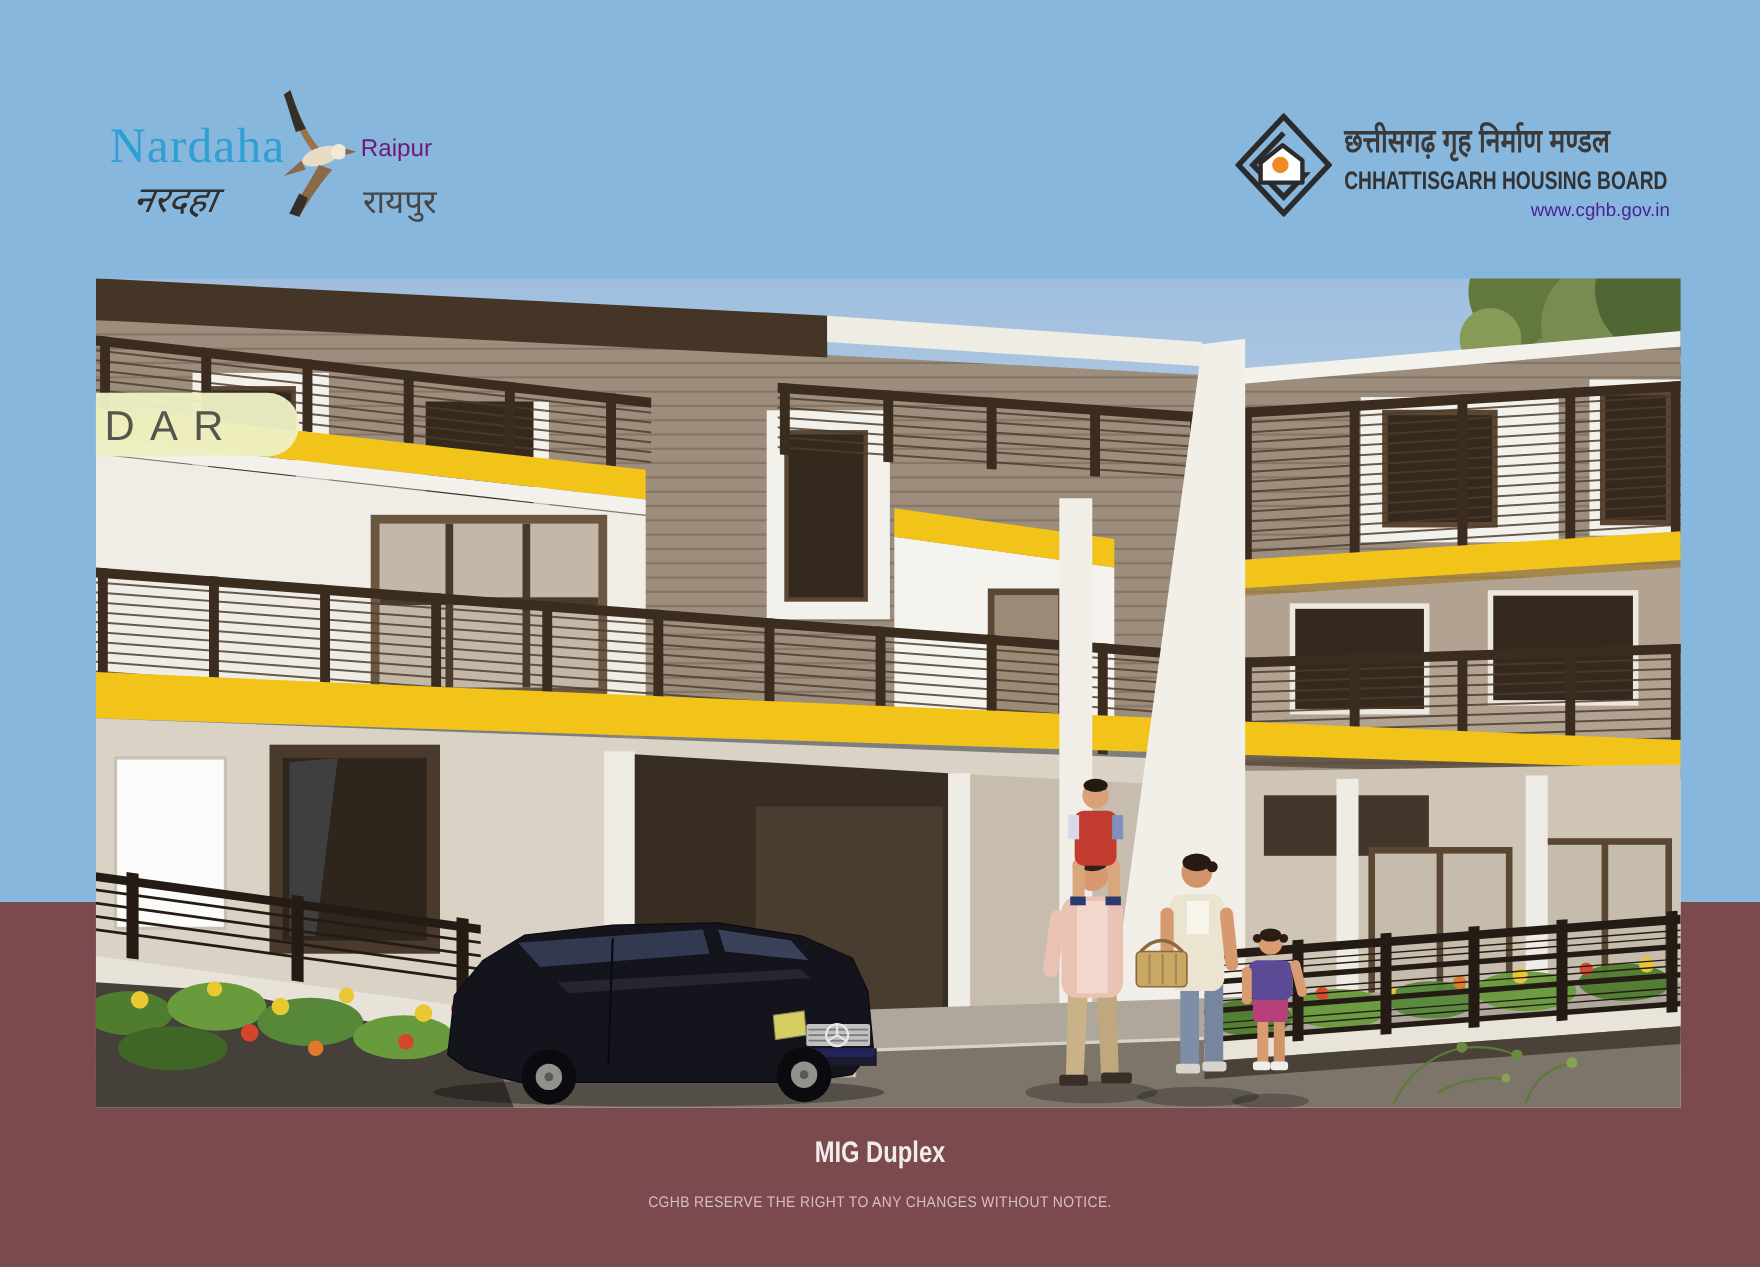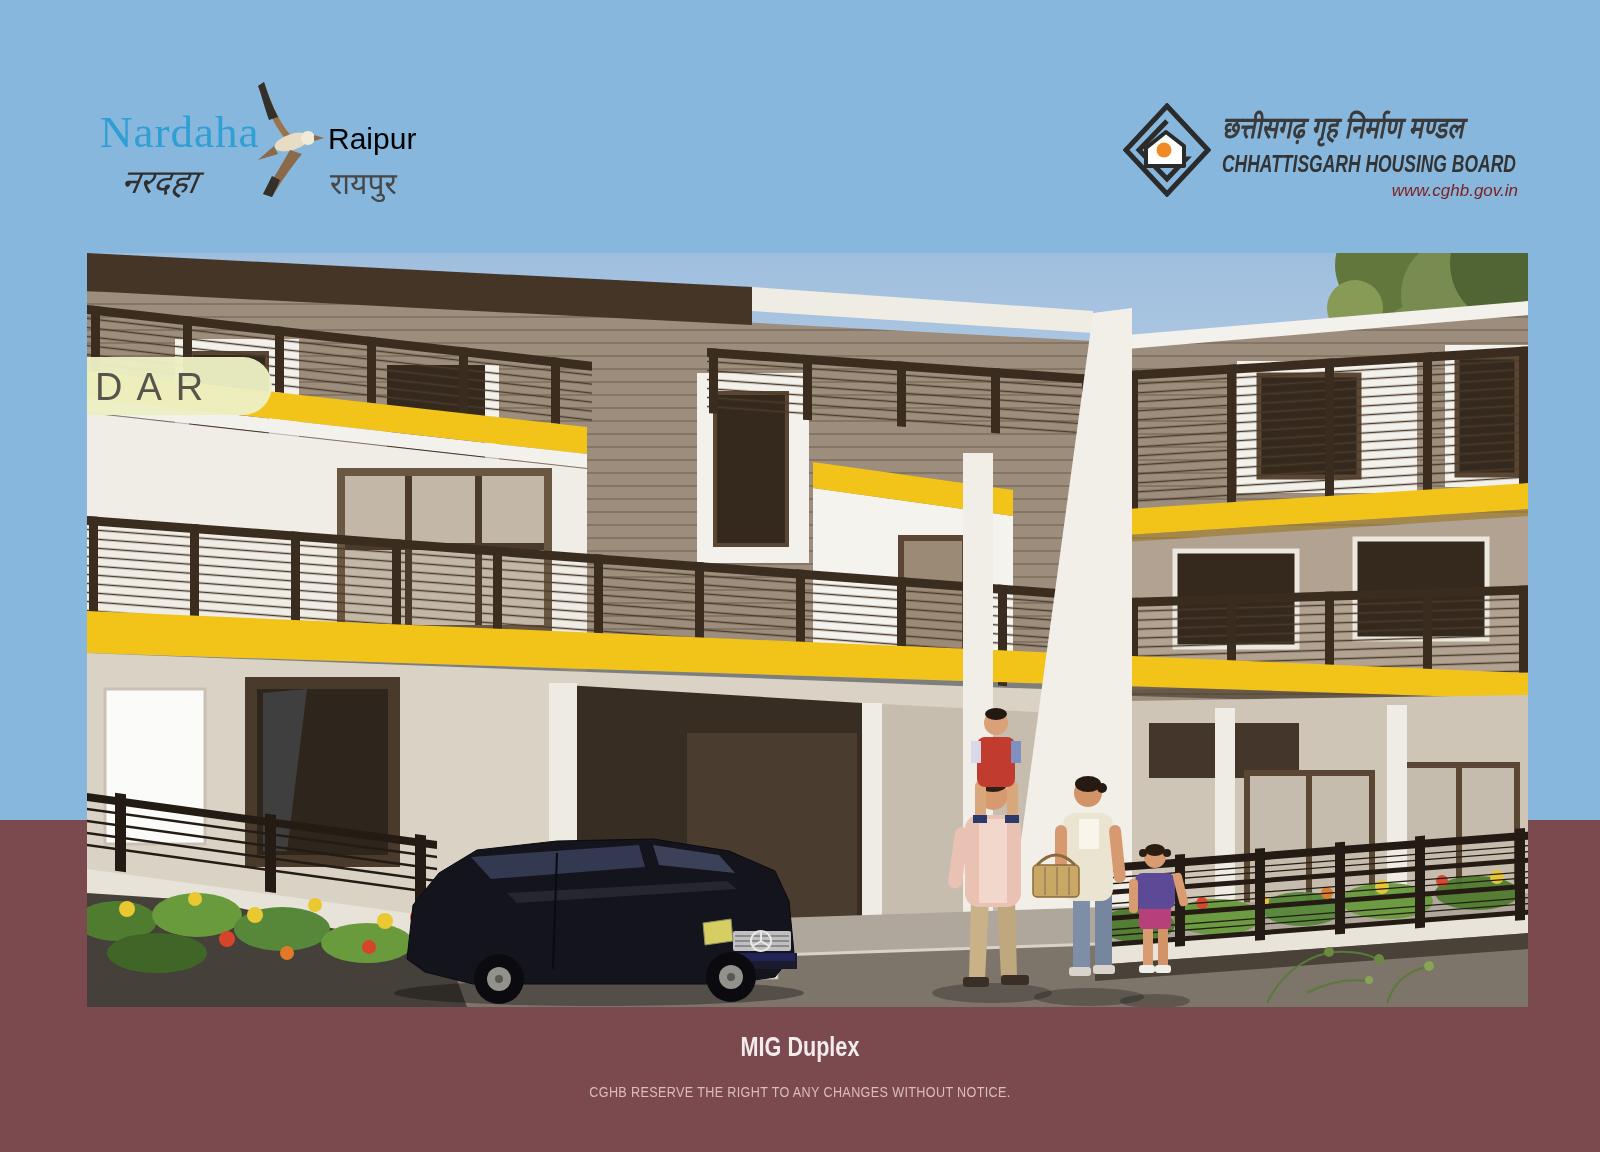--- a/index.html
+++ b/index.html
@@ -8,32 +8,32 @@
   .bg-top{position:absolute;left:0;top:0;width:1600px;height:820px;background:#87b7dd;}
   .bg-bottom{position:absolute;left:0;top:820px;width:1600px;height:332px;background:#7b4a4e;}
 
   
   .brand-left{position:absolute;left:98px;top:78px;width:340px;height:130px;}
   .name-latin{position:absolute;left:2px;top:28px;font-family:Liberation Serif, serif;
               font-size:45px;color:#2f9fd4;letter-spacing:1px;}
   .bird{position:absolute;left:152px;top:2px;width:74px;height:120px;}
   .name-hindi{position:absolute;left:24px;top:80px;font-size:33px;color:#2f2f2f;
               transform:skewX(-10deg);font-style:italic;}
-  .city-latin{position:absolute;left:230px;top:44px;font-size:30px;color:#000000;}
+  .city-latin{position:absolute;left:230px;top:44px;font-size:22px;color:#701a75;}
   .city-hindi{position:absolute;left:232px;top:84px;font-size:30px;color:#474747;}
 
   
   .brand-right{position:absolute;left:1118px;top:98px;width:404px;height:108px;}
   .diamond{position:absolute;left:5px;top:5px;width:88px;height:94px;}
-  .cghb-text{position:absolute;left:104px;top:8px;width:300px;font-style:italic;}
+  .cghb-text{position:absolute;left:104px;top:8px;width:300px;}
   .cghb-hindi{font-size:30px;color:#3a3a3a;white-space:nowrap;transform:scaleX(.8);
               transform-origin:left;font-weight:bold;}
   .cghb-en{margin-top:4px;font-size:23px;font-weight:bold;color:#333;white-space:nowrap;
            transform:scaleX(.76);transform-origin:left;}
-  .cghb-site{margin-top:3px;font-size:17px;color:#7f1d1d;text-align:right;width:296px;}
+  .cghb-site{margin-top:3px;font-size:17px;color:#4c1d95;text-align:right;width:296px;}
 
   
   .artwork{position:absolute;left:87px;top:253px;width:1441px;height:754px;overflow:hidden;text-align:right;}
   .artwork svg{display:block;width:1441px;height:754px;}
 
   
   .footer-title{position:absolute;left:0;top:1032px;width:1600px;text-align:center;
                 font-size:27px;font-weight:bold;color:#f2ebeb;transform:scaleX(.8);}
   .footer-disclaimer{position:absolute;left:0;top:1084px;width:1600px;text-align:center;
                 font-size:14px;color:#d9bec0;letter-spacing:.4px;transform:scaleX(.9);}

